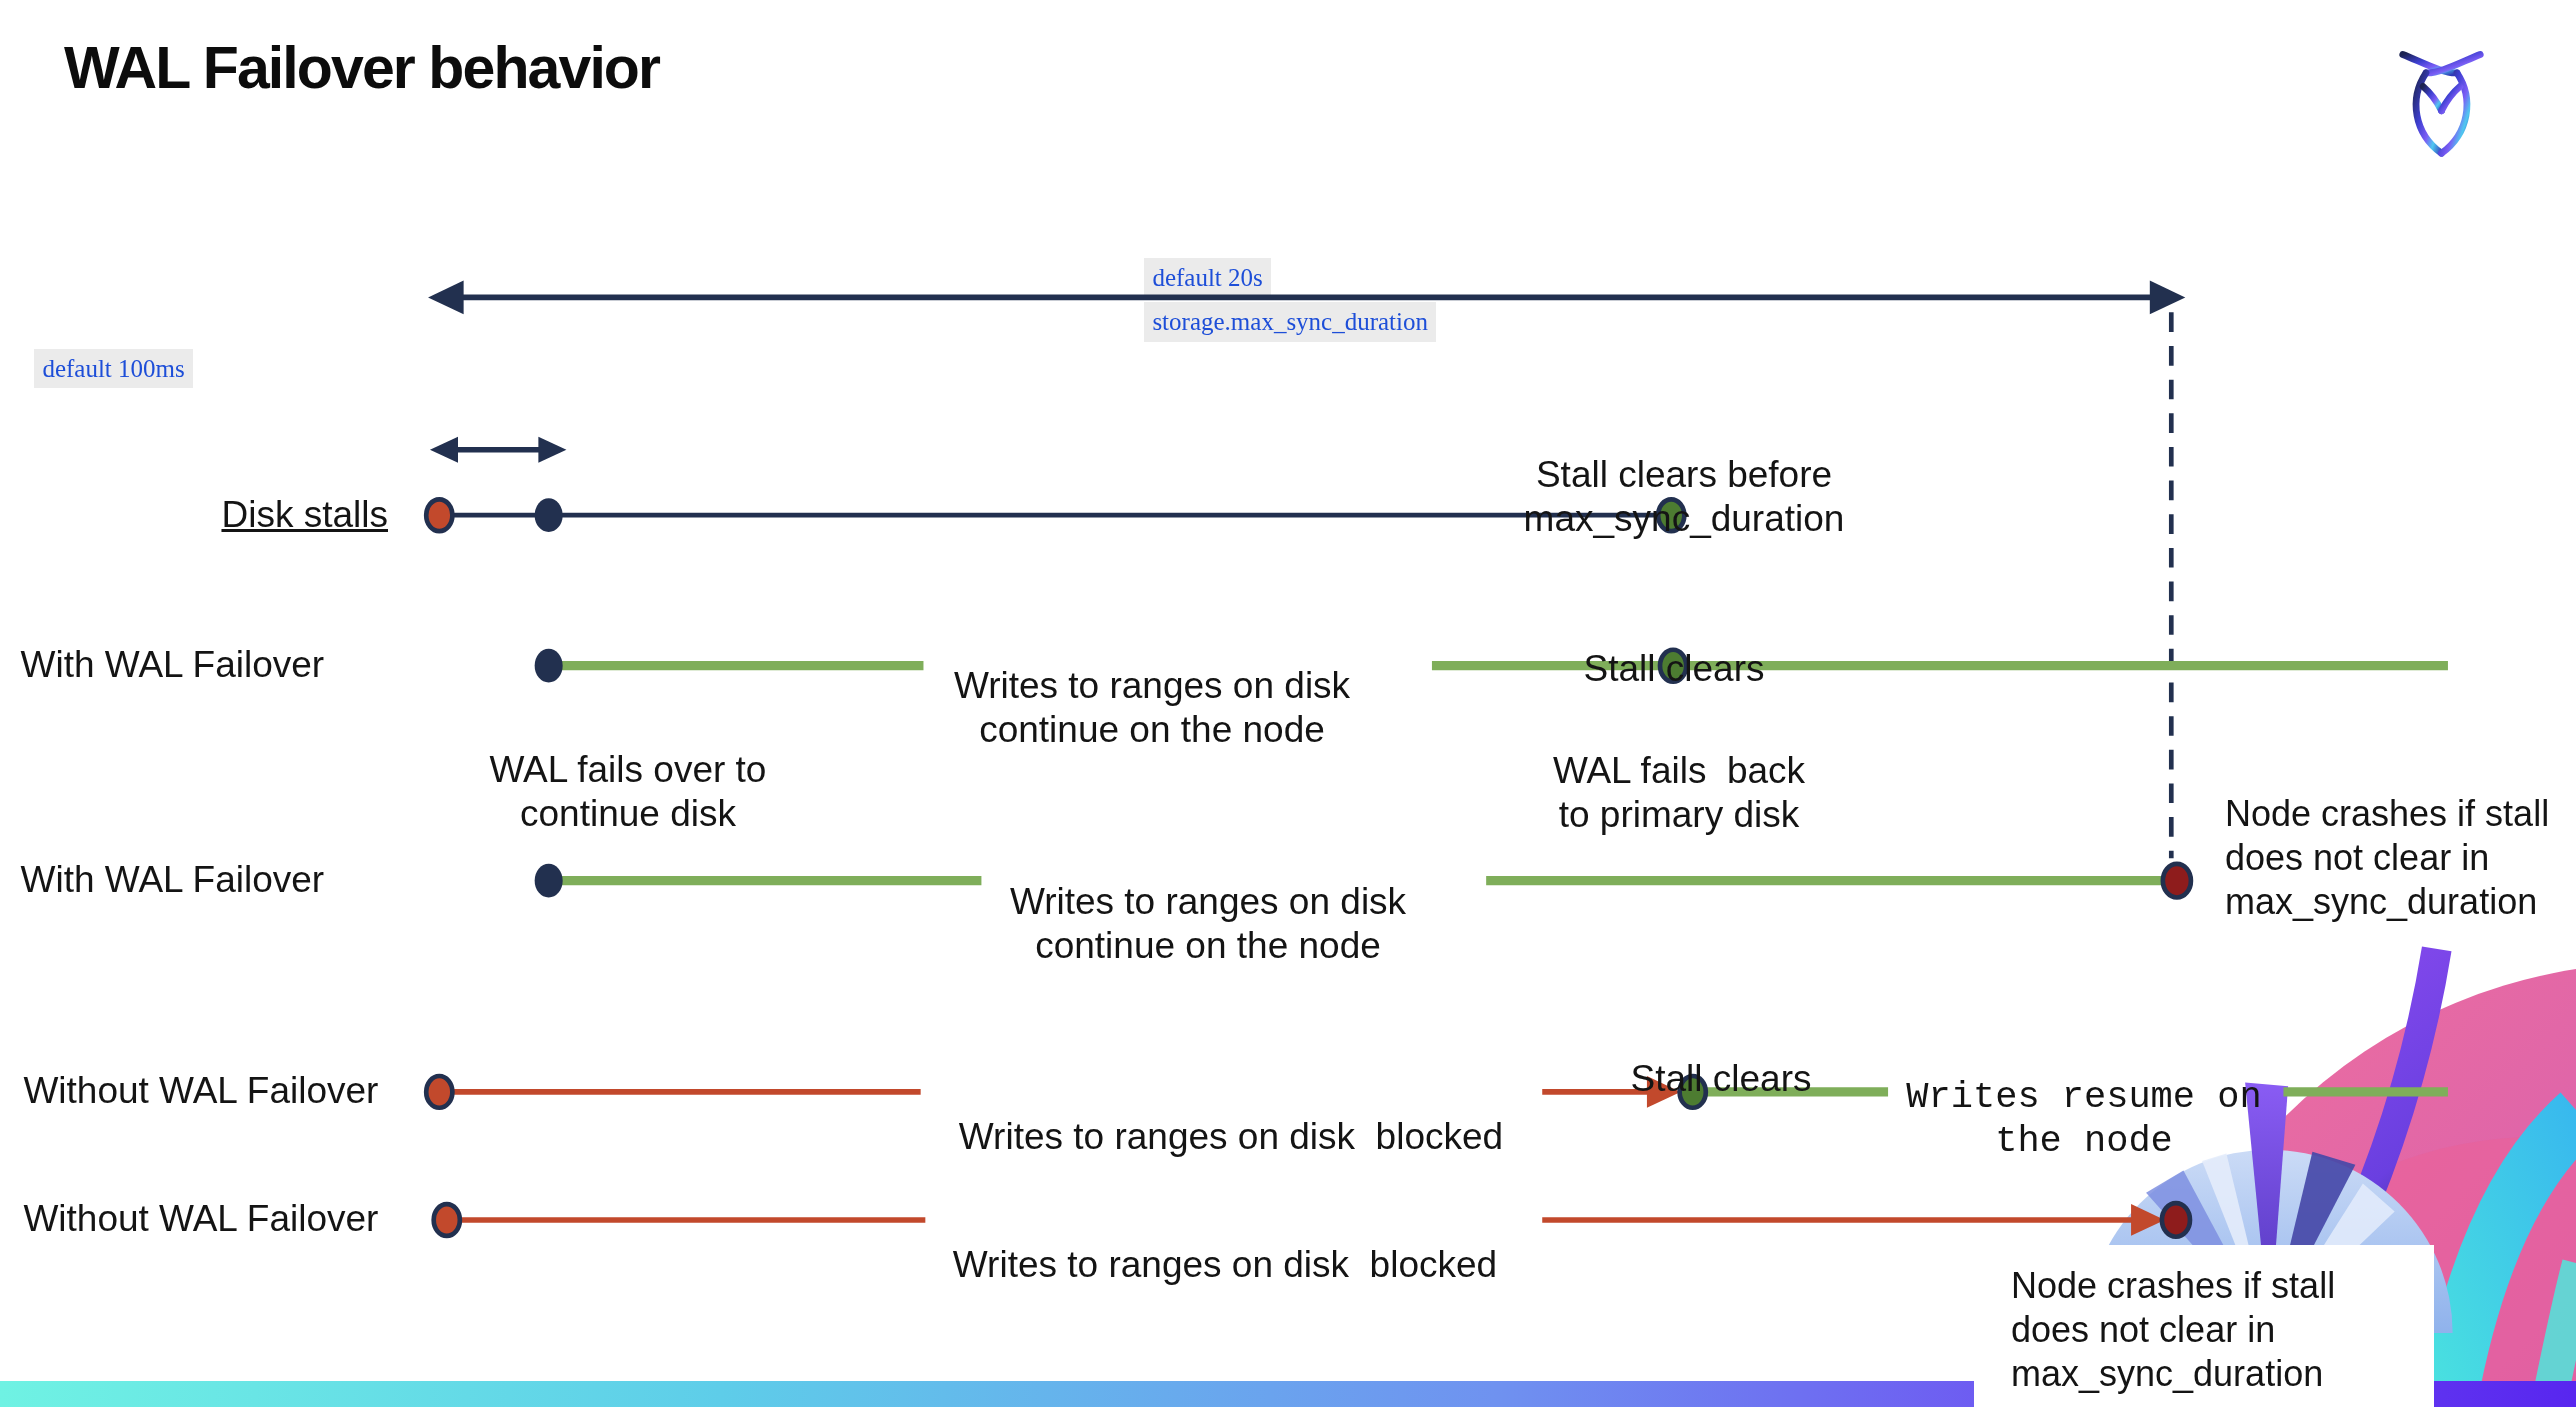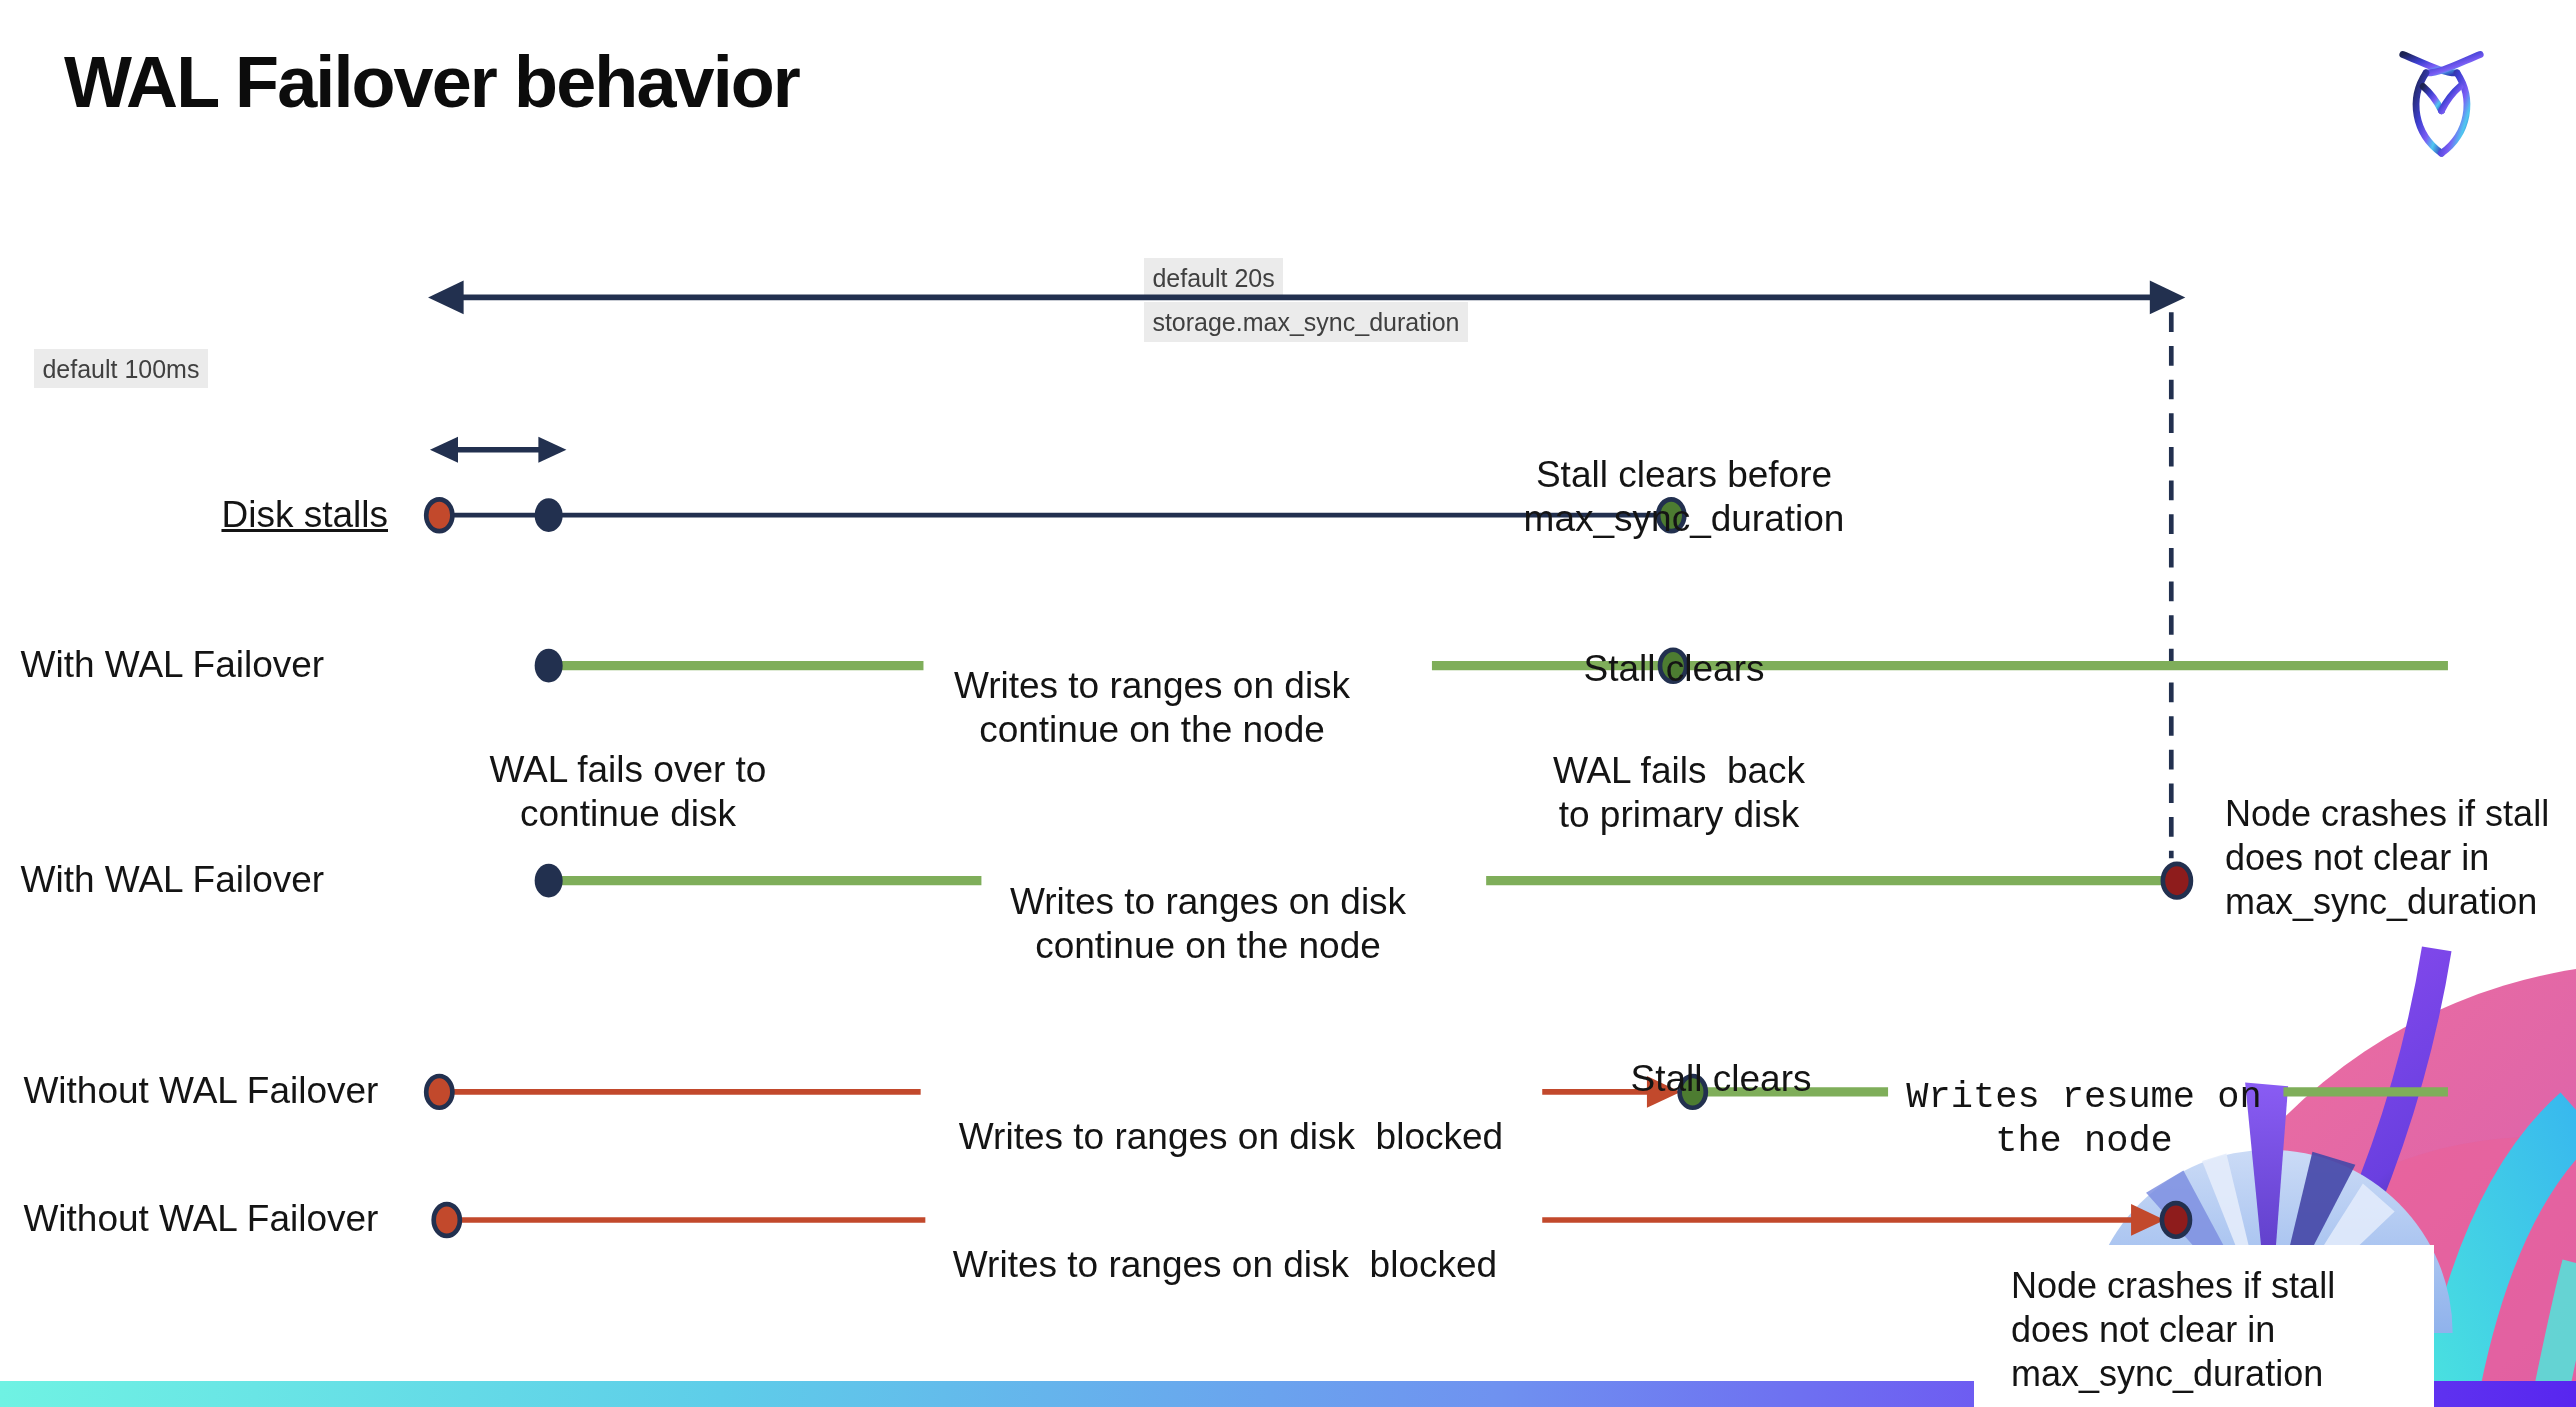--- a/index.html
+++ b/index.html
@@ -5,28 +5,28 @@
   html,body{margin:0;padding:0;}
   body{
     width:2576px;height:1408px;position:relative;overflow:hidden;
     background:#ffffff;
     font-family:"Liberation Sans", sans-serif;
     color:#111;
   }
   .abs{position:absolute;}
   
   #page-title{
-    left:64px;top:41px;
-    font-size:72px;font-weight:800;letter-spacing:-1.9px;color:#0c0c0c;
+    left:64px;top:34px;
+    font-size:59px;font-weight:800;letter-spacing:-1.9px;color:#0c0c0c;
     z-index:7;
   }
   
   .mono-label{
-    font-family:Liberation Sans, sans-serif;
-    font-size:25px;line-height:32px;color:#404040;
+    font-family:Liberation Serif, serif;
+    font-size:25px;line-height:32px;color:#1d4ed8;
     background:#ebebeb;padding:3.7px 8.4px;display:inline-block;
     white-space:pre;z-index:5;
   }
   
   .ann{
     font-size:37px;line-height:44px;color:#141414;
     white-space:pre-wrap;z-index:5;
   }
   .center{text-align:center;transform:translateX(-50%);margin-top:45px;}
   .row-label{font-size:37px;color:#141414;z-index:5;white-space:nowrap;text-align:center;}

